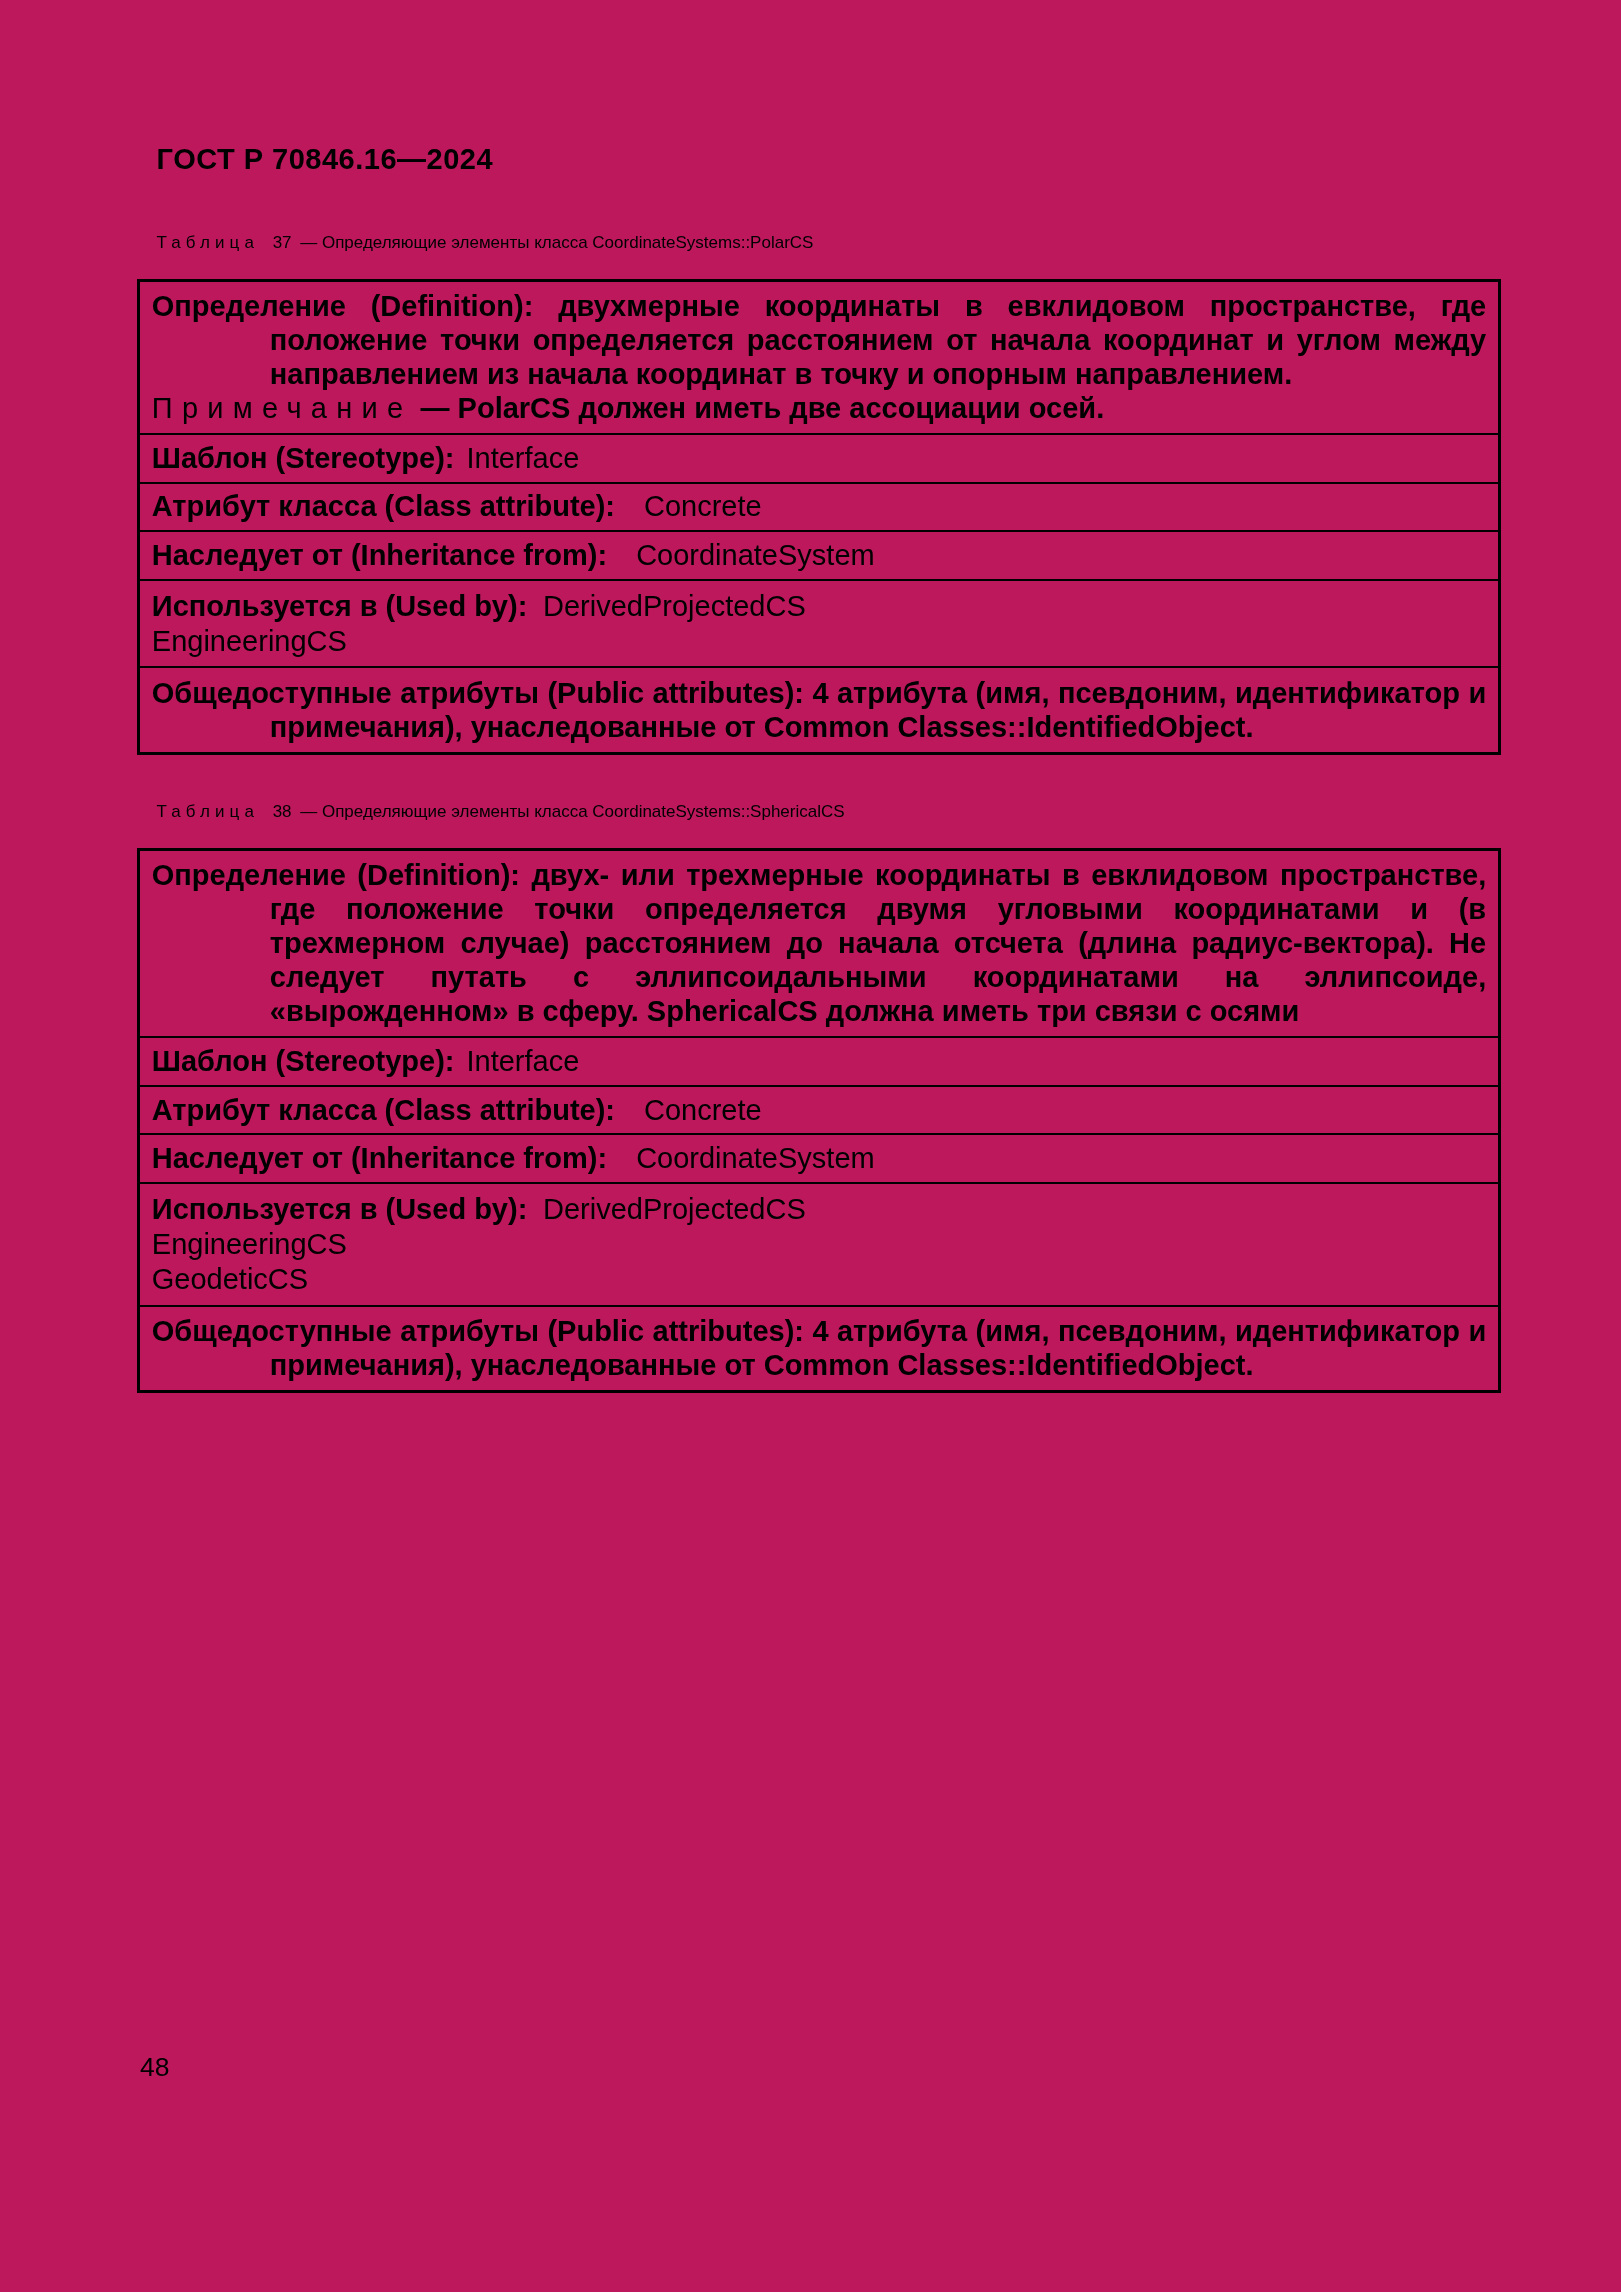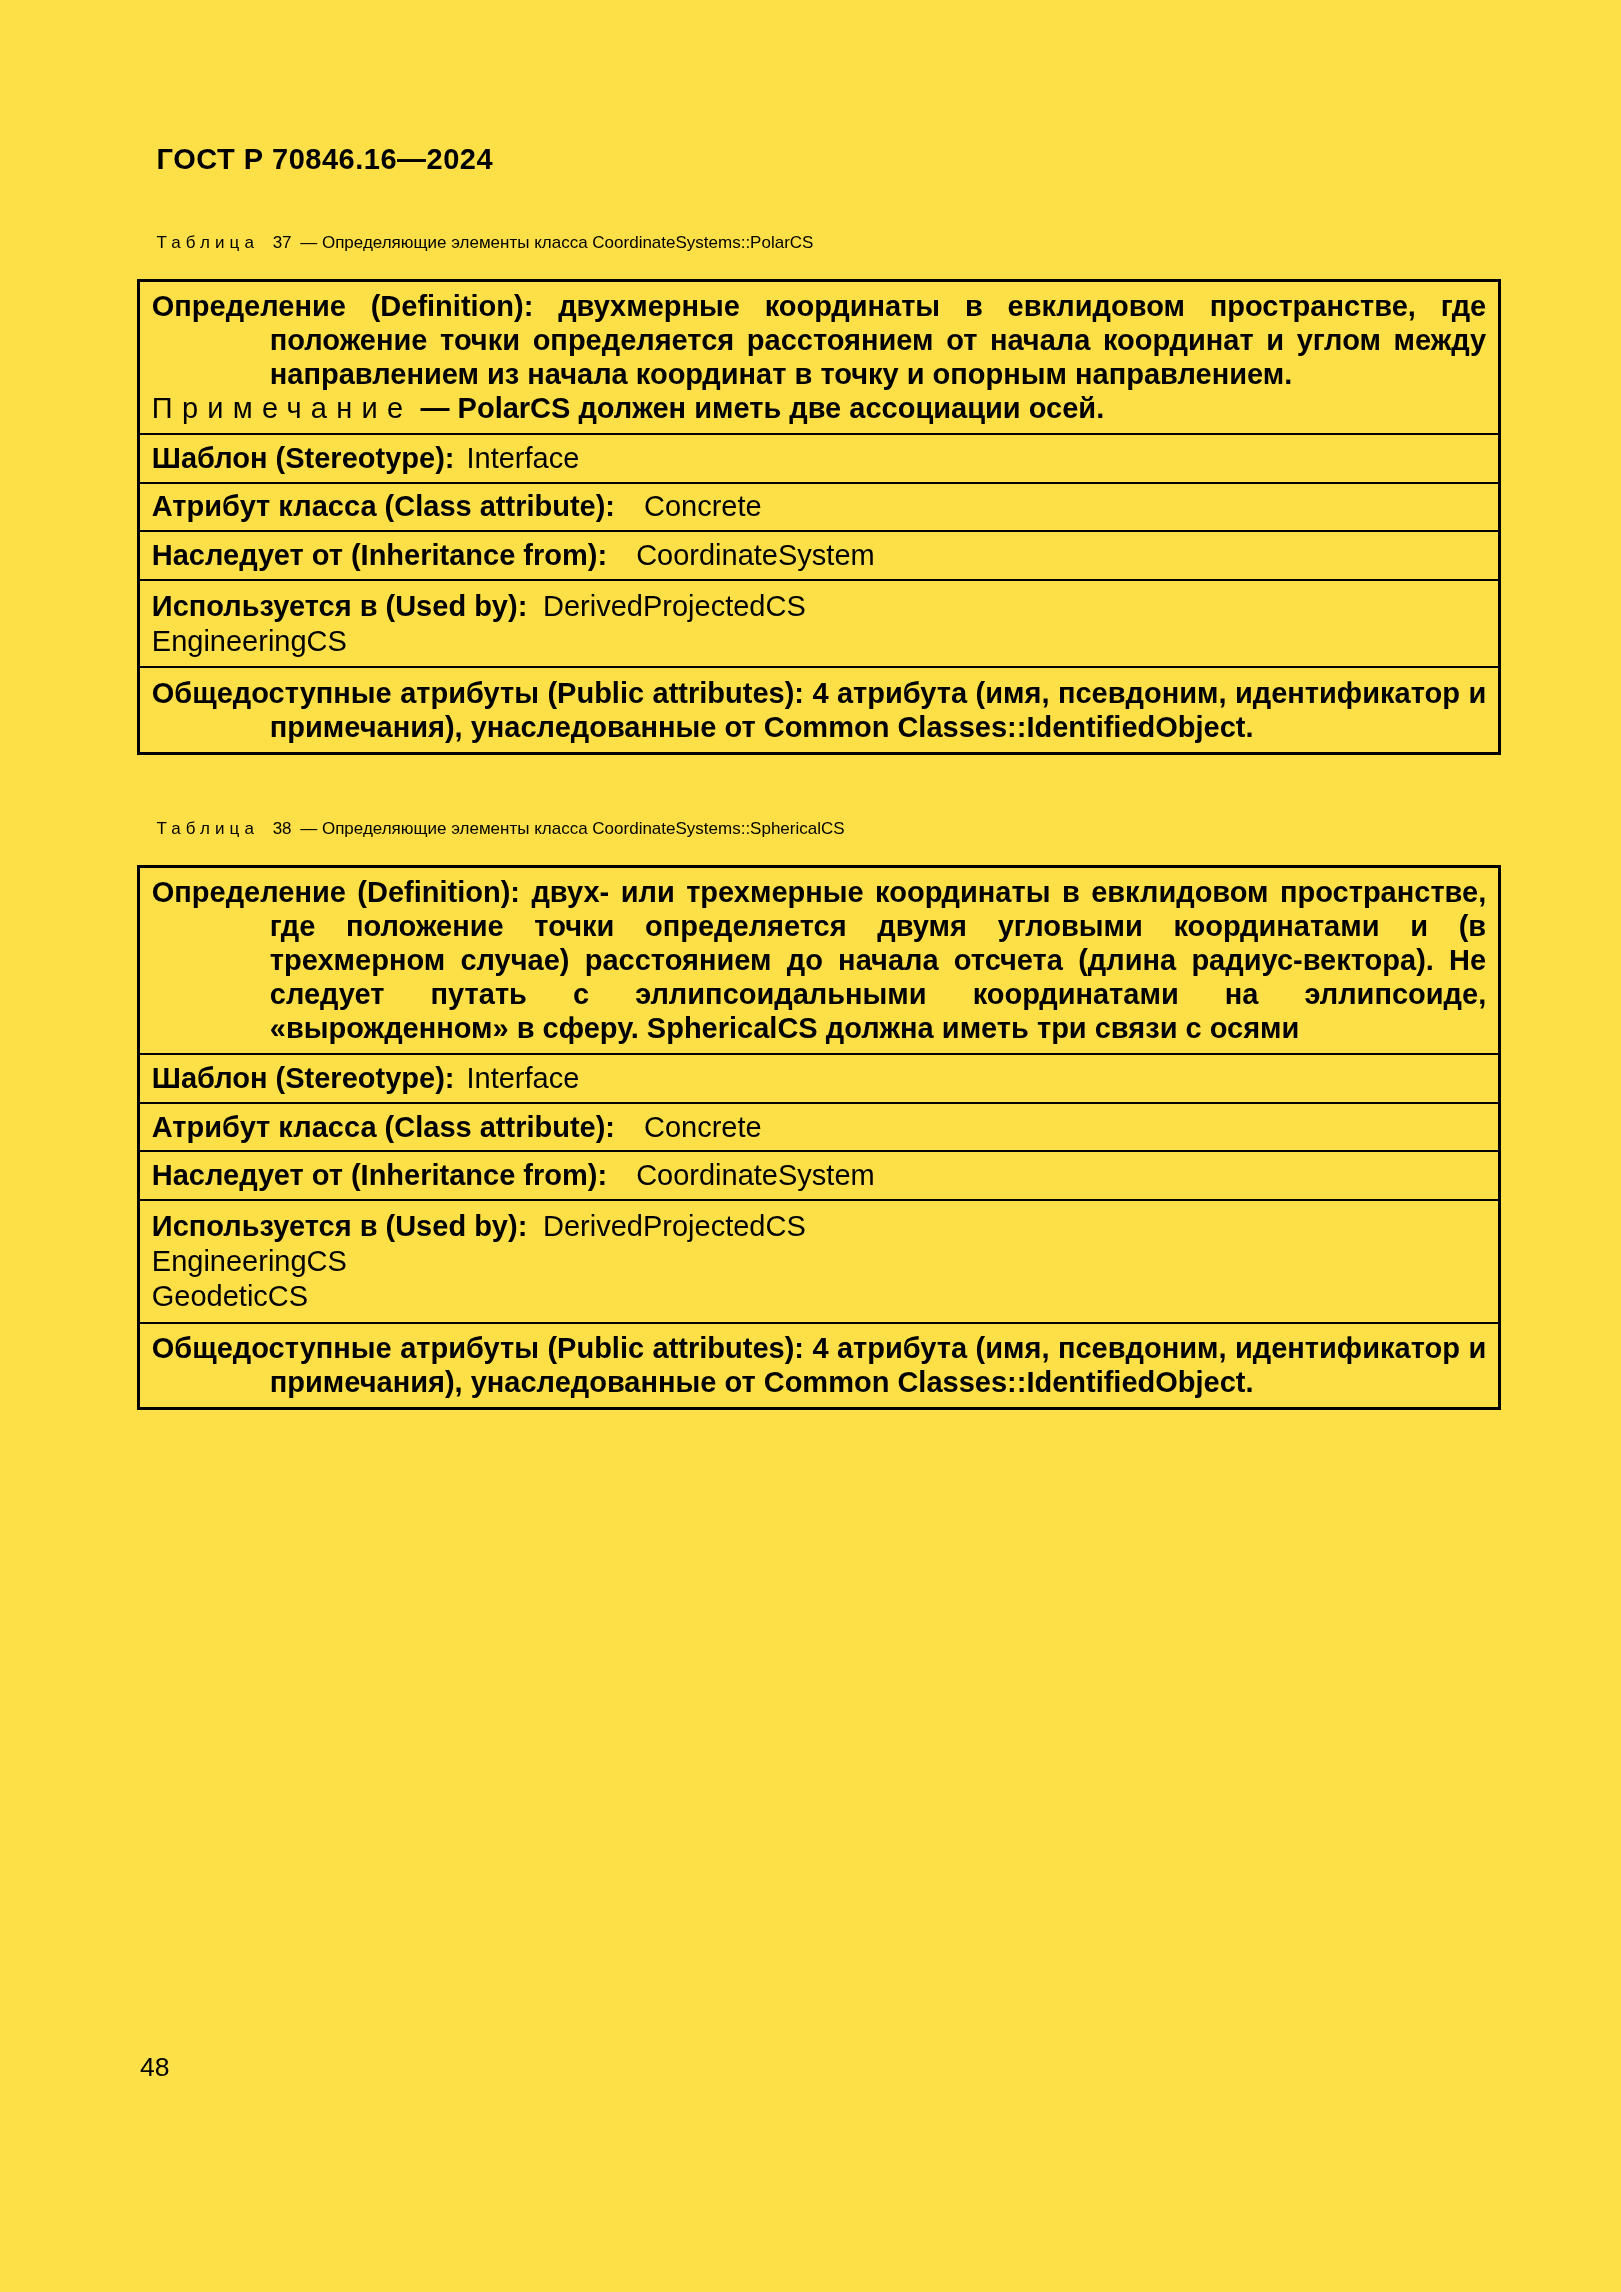--- a/index.html
+++ b/index.html
@@ -1,39 +1,39 @@
 <!DOCTYPE html>
 <html lang="ru"><head>
 <meta charset="utf-8">
 <style>
   html,body{margin:0;padding:0;background:#e8e8e8;}
   .page{
     position:relative;
     width:1621px;height:2293px;
-    background:#fde047;
+    background:#be185d;
     color:#000;
     font-family:"Liberation Sans","DejaVu Sans",sans-serif;
     overflow:hidden;
     margin:0 auto;
   }
   .content{position:absolute;left:137px;top:0;width:1364px;}
   .doc-header{
     margin:143px 0 0 19.6px;
     font-weight:bold;
     font-size:29px;
     letter-spacing:0.5px;
   }
   .caption{
     margin:57px 0 25.5px 19.6px;
     font-size:17px;
     font-weight:normal;
   }
   .caption .spaced{letter-spacing:0.30em;}
   .caption .capnum{margin-left:13.7px;margin-right:3.9px;}
-  .caption2{margin-top:64px;}
+  .caption2{margin-top:47px;}
 
   .gtable{
     border:3.9px solid #000;
     font-size:29px;
     font-weight:bold;
     width:100%;
     box-sizing:border-box;
   }
   .trow{
     border-bottom:2.9px solid #000;

